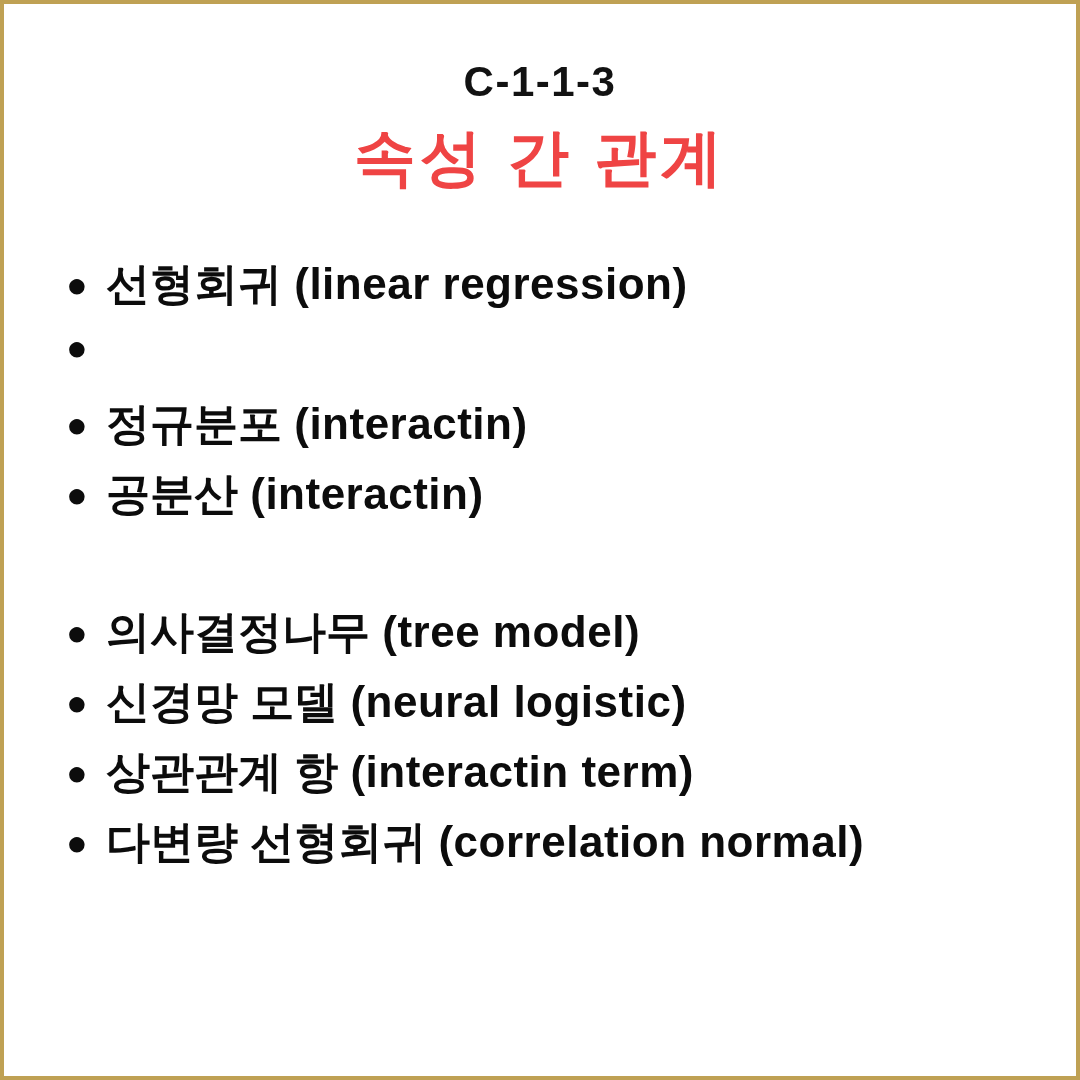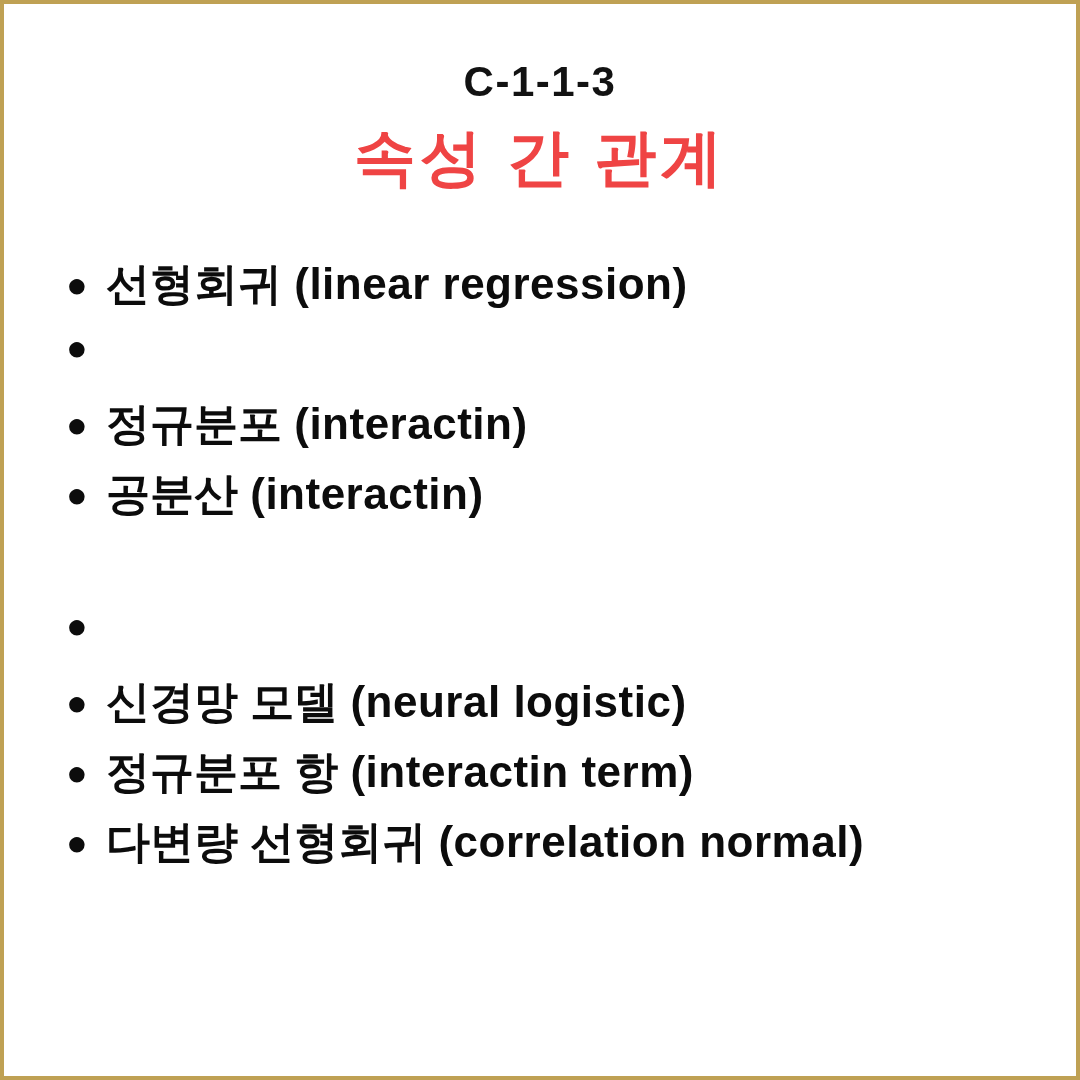--- a/index.html
+++ b/index.html
@@ -135,32 +135,36 @@
         <span class="bullet-text">
           <span class="ko">공분산</span>
           <span class="en">(interactin)</span>
         </span>
       </li>
     </ul>
 
     <ul class="bullet-group group-second">
       <li class="bullet-item">
         <span class="bullet-dot">●</span>
+        <span class="bullet-text">
+          <span class="ko">의사결정나무</span>
+          <span class="en">(tree model)</span>
+        </span>
       </li>
       <li class="bullet-item">
         <span class="bullet-dot">●</span>
         <span class="bullet-text">
           <span class="ko">신경망 모델</span>
           <span class="en">(neural logistic)</span>
         </span>
       </li>
       <li class="bullet-item">
         <span class="bullet-dot">●</span>
         <span class="bullet-text">
-          <span class="ko">정규분포 항</span>
+          <span class="ko">상관관계 항</span>
           <span class="en">(interactin term)</span>
         </span>
       </li>
       <li class="bullet-item">
         <span class="bullet-dot">●</span>
         <span class="bullet-text">
           <span class="ko">다변량 선형회귀</span>
           <span class="en">(correlation normal)</span>
         </span>
       </li>

